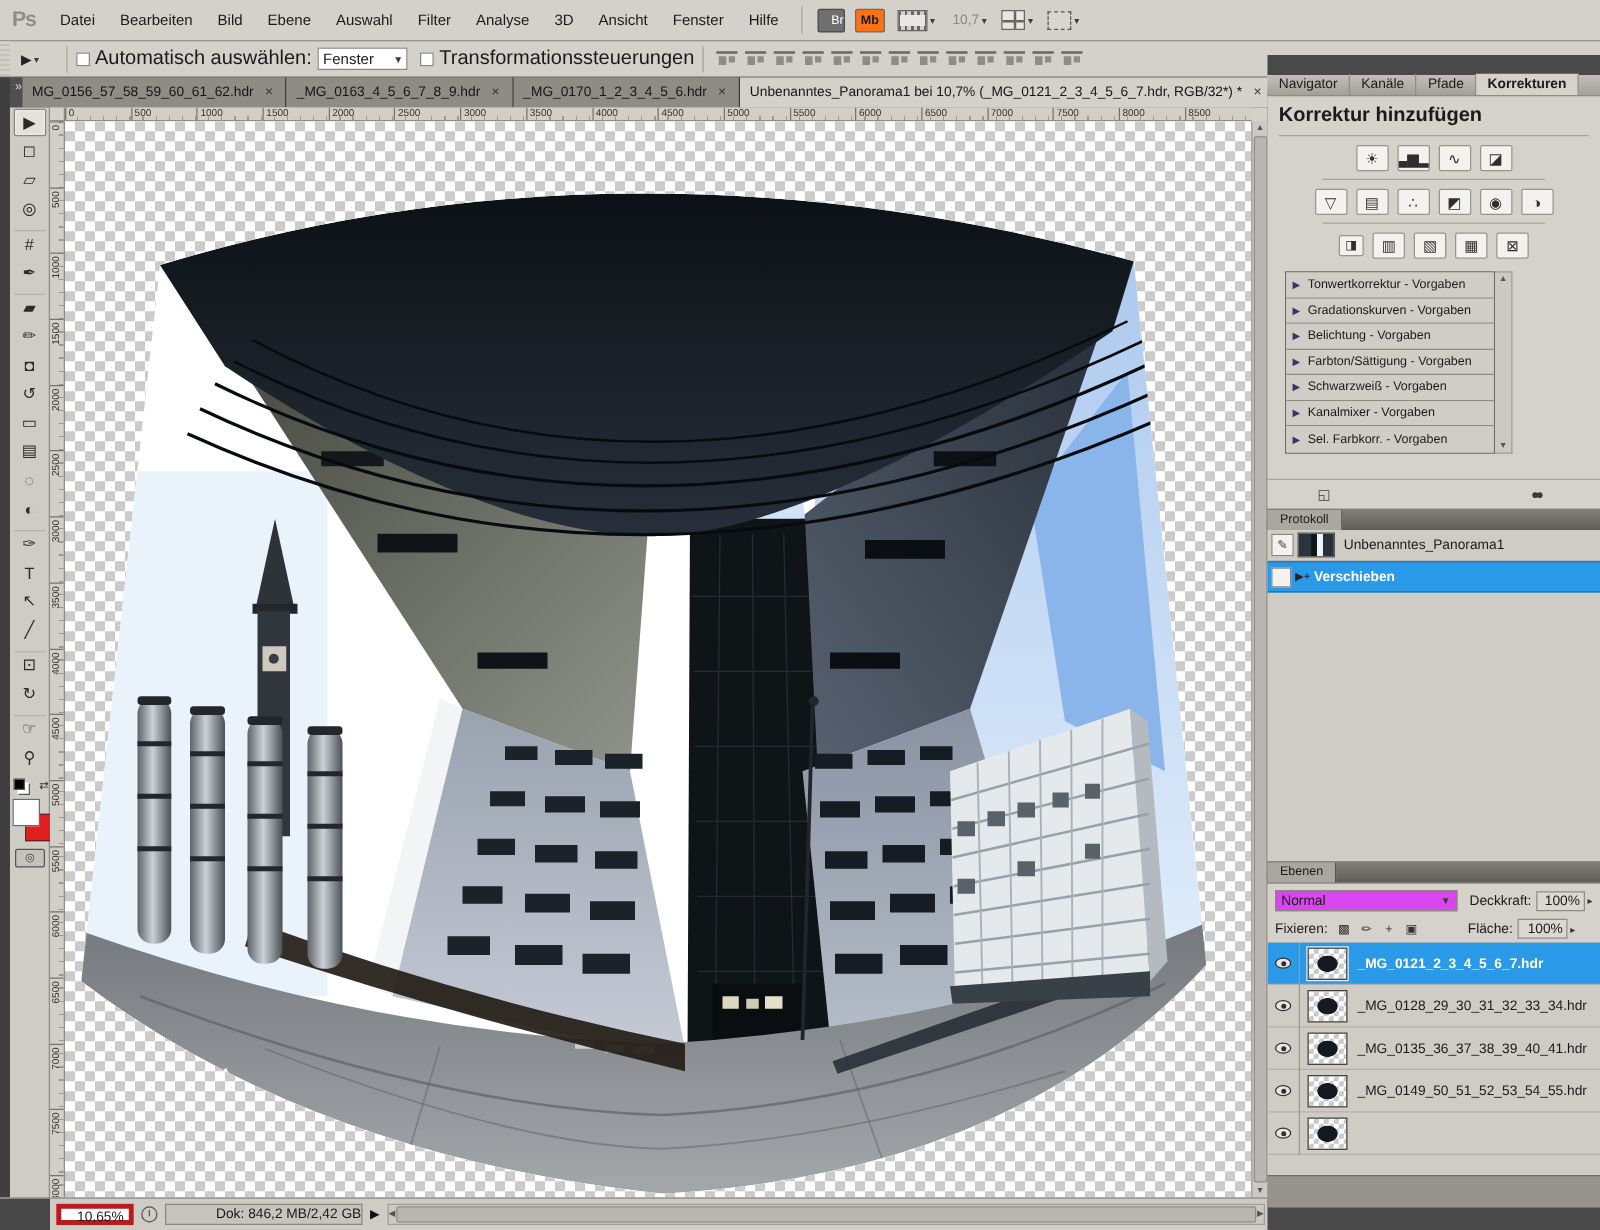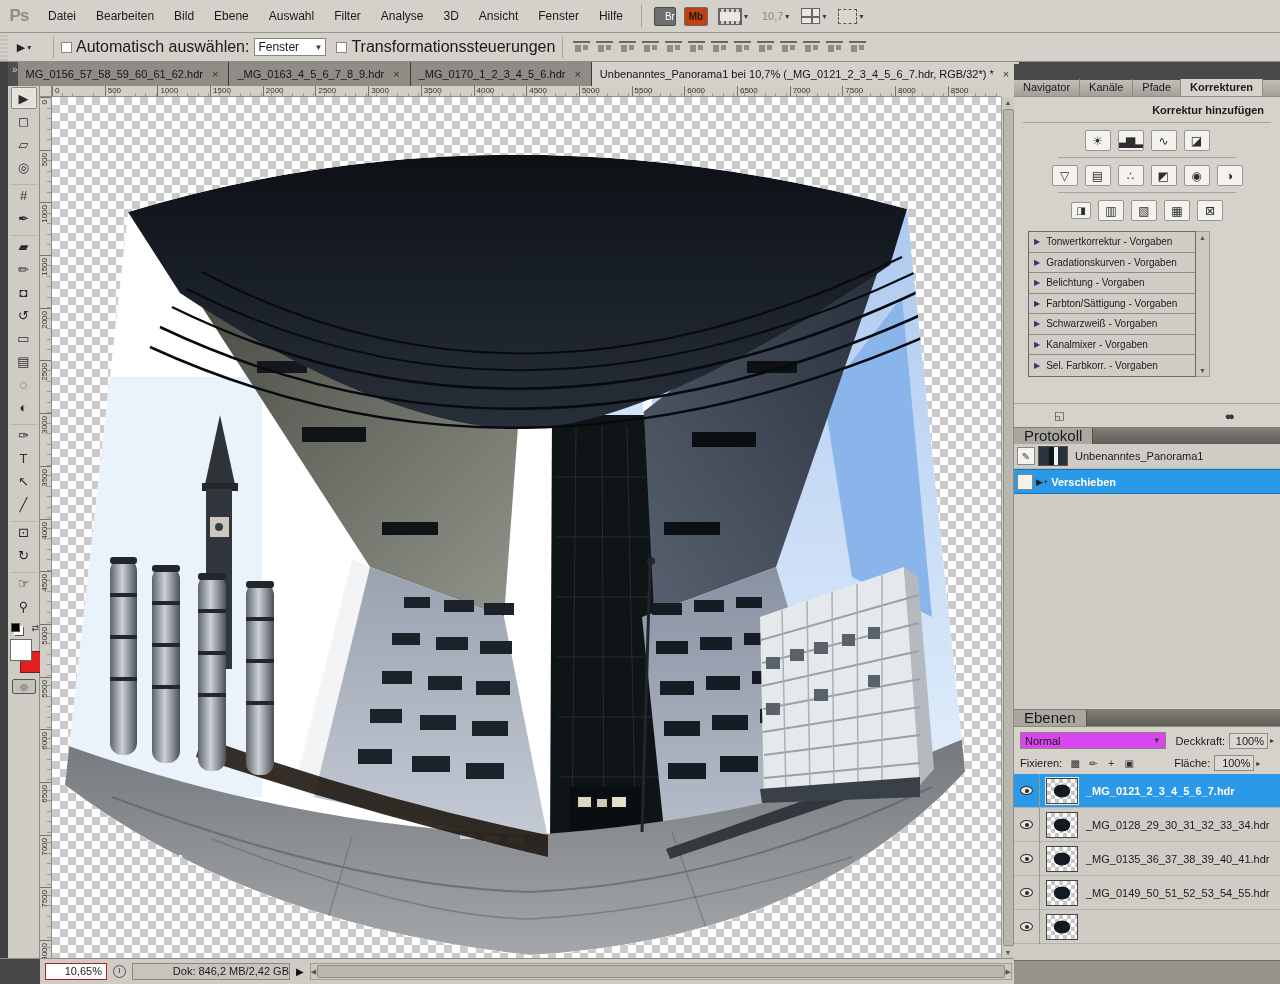--- a/index.html
+++ b/index.html
@@ -7,21 +7,21 @@
               font-family:"Liberation Sans","DejaVu Sans",sans-serif; font-size:11px; color:#1a1a1a; }
   .abs { position:absolute; }
 
   
   #menubar { left:0; top:0; width:1280px; height:33px; background:#d4d1ca; border-bottom:1px solid #98958d;
              display:flex; align-items:center; }
   #ps-logo { width:38px; text-align:center; font-size:17px; font-weight:bold; color:#908d86; letter-spacing:-1px; }
   .menu-item { padding:0 10px; font-size:12px; line-height:32px; cursor:default; }
   .mb-sep { width:1px; height:22px; background:#a5a29a; margin:0 8px; }
   .chip { height:19px; display:inline-flex; align-items:center; justify-content:center; margin:0 4px;
-          border:1px solid #6e6b64; border-radius:2px; font-size:10px; background:#c2410c; }
+          border:1px solid #6e6b64; border-radius:2px; font-size:10px; background:#f97316; }
   #br-chip { width:22px; background:#6f6f6f; color:#fff; border-color:#4a4a4a;padding-left:10px; }
   #mb-chip { width:24px; font-weight:bold; }
   .ddarrow { font-size:8px; color:#3a3a3a; margin:0 6px 0 2px; }
   .ico-film { width:24px; height:17px; border:1px solid #666; background:
       linear-gradient(#e9e7e2,#e9e7e2) content-box,
       repeating-linear-gradient(90deg,#666 0 2px,transparent 2px 5px);
       padding:3px 1px; margin-left:6px; }
   .ico-grid { width:19px; height:16px; border:1px solid #666; margin-left:6px;
       background: linear-gradient(#6a675f,#6a675f) 9px 0/2px 100% no-repeat,
                   linear-gradient(#6a675f,#6a675f) 0 7px/100% 2px no-repeat, #e9e7e2; }
@@ -94,60 +94,60 @@
             background-size:16px 16px; background-position:0 0,8px 8px; }
   #vscroll { left:961px; top:11px; width:13px; height:861px; background:#ccc9c2; border-left:1px solid #a09d96;
              display:flex; flex-direction:column; align-items:center; font-size:7px; color:#555; }
   #vscroll .thumb { width:11px; flex:1 1 auto; margin:1px 0; background:#bab7b0; border:1px solid #908d86; border-radius:2px; }
   .scroll-arrow { height:11px; line-height:11px; }
 
   
   #statusbar { left:0; top:958px; width:1014px; height:26px; background:#cfccc5; border-top:1px solid #8f8c85;
                display:flex; align-items:center; }
   #status-dark { width:40px; height:100%; background:#474747; }
-  #zoom-field { width:62px; height:17px; background:#fff; border:1px solid #b91c1c; margin-left:5px;
+  #zoom-field { width:62px; height:17px; background:#fff; border:4px solid #b91c1c; margin-left:5px;
                 text-align:right; padding:1px 4px 0 0; }
   #status-clock { width:13px; height:13px; border:1px solid #555; border-radius:50%; margin-left:6px; position:relative; }
   #status-clock::after { content:''; position:absolute; left:5px; top:2px; width:1px; height:5px; background:#555; }
   #doc-field { width:158px; height:17px; background:#c7c4bd; border:1px solid #8a877f; margin-left:6px;
                text-align:right; padding-top:1px; }
   #status-flyout { margin:0 6px; font-size:10px; color:#111; }
   #hscroll { flex:1; height:17px; margin-right:2px; background:#ccc9c2; border:1px solid #a09d96;
              display:flex; align-items:center; font-size:7px; color:#555; }
   #hscroll .thumb { height:13px; flex:1 1 auto; margin:0 1px; background:#bab7b0; border:1px solid #908d86; border-radius:2px; }
 
   
-  #dock { left:1014px; top:64px; width:266px; height:894px; background:#8e8b85;border-radius:28px; }
+  #dock { left:1014px; top:44px; width:266px; height:894px; background:#8e8b85;border-radius:28px; }
   #dock-darkrow { left:0; top:0; width:266px; height:16px; background:#494949; }
   #panel-tabs { left:0; top:16px; width:266px; height:17px; background:linear-gradient(#c2bfb8,#a3a099);
                 display:flex; align-items:flex-end; border-bottom:1px solid #8f8c85; }
   .ptab { height:17px; line-height:16px; padding:0 9px; font-size:11px; border-right:1px solid #8f8c85; }
   .ptab.active { background:#d5d2cb; font-weight:bold; }
   #korr-body { left:0; top:33px; width:266px; height:330px; background:#d5d2cb; }
-  #korr-title { padding:7px 16px 0 9px; font-size:11px; font-weight:bold;text-align:right; }
+  #korr-title { padding:7px 16px 0 9px; font-size:16px; font-weight:bold; }
   .hr { height:1px; background:#a6a39b; margin:6px 9px 0; }
   .hr.short { margin:6px 44px 0 44px; }
   .adj-row { display:flex; justify-content:center; gap:7px; margin-top:7px; }
   .adj { width:26px; height:21px; background:#f4f2ee; border:1px solid #98958d; border-radius:2px;
          display:flex; align-items:center; justify-content:center; font-size:12px; color:#2e2e2e; overflow:hidden; }
   .adj.small { width:20px; height:17px; font-size:10px; align-self:center; }
   #preset-wrap { display:flex; margin:10px 0 0 14px; }
   #preset-list { width:168px; border:1px solid #6e6b64; }
   .preset-row { height:20.5px; background:#d0cdc6; border-bottom:1px solid #8f8c85; display:flex; align-items:center; }
   .preset-row:last-child { border-bottom:none; }
   .preset-tri { color:#3c3668; font-size:8px; margin:0 6px 0 5px; }
   .preset-label { font-size:10px; }
   #preset-scroll { width:14px; height:146px; background:#ccc9c2; border:1px solid #a09d96; border-left:none;
                    display:flex; flex-direction:column; justify-content:space-between; align-items:center;
                    font-size:7px; color:#555; padding:2px 0; }
   #korr-footer { position:absolute; left:0; top:306px; width:266px; height:24px; border-top:1px solid #a6a39b;
                  display:flex; align-items:center; justify-content:space-between; padding:0 48px 0 40px;
                  font-size:11px; color:#3a3a3a; }
   .panel-header { width:266px; height:17px; background:linear-gradient(#84817a,#5f5d57); display:flex; align-items:flex-end; }
-  .panel-header .ph-tab { height:16px; line-height:15px; padding:0 10px; background:#aaa7a0; font-size:15px;
+  .panel-header .ph-tab { height:16px; line-height:15px; padding:0 10px; background:#aaa7a0; font-size:10px;
                           border-right:1px solid #55534d; }
   #protokoll-header { left:0; top:363px; }
   #protokoll-body { left:0; top:380px; width:266px; height:265px; background:#cfccc5; }
   .hist-row { height:25px; display:flex; align-items:center; border-bottom:1px solid #bab7b0; }
   .hist-src { width:18px; height:18px; background:#f4f2ee; border:1px solid #8a877f; margin:0 3px;
               display:flex; align-items:center; justify-content:center; font-size:10px; color:#444; }
   .hist-thumb { width:30px; height:20px; border:1px solid #55534d; margin-right:7px;
                 background:linear-gradient(90deg,#2a3340 0 34%,#10151c 34% 52%,#eef3f8 52% 68%,#28303c 68%); }
   .hist-row.selected { background:#2a99e8; border-top:1px solid #1a72b8; border-bottom:1px solid #1a72b8; }
   .hist-row.selected .hist-label { color:#fff; font-weight:bold; }

